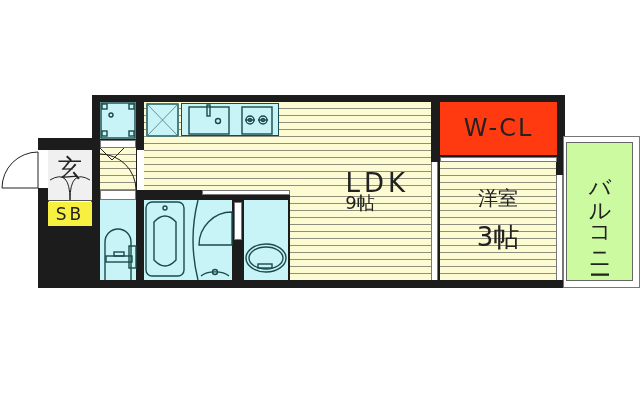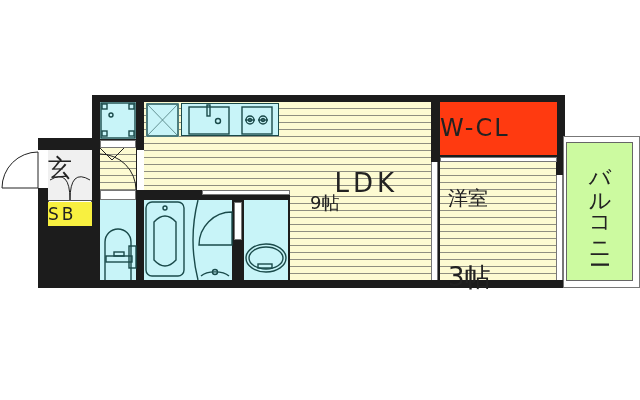--- a/index.html
+++ b/index.html
@@ -6,21 +6,21 @@
   body { width:640px; height:400px; background:#ffffff; position:relative; overflow:hidden;
          font-family: "DejaVu Sans", "Liberation Sans", sans-serif; }
   .abs { position:absolute; box-sizing:border-box; }
   .wall { background:#1c1c1c; }
   .floor-yellow {
     background-color:#fdfbd2;
     background-image: repeating-linear-gradient(to bottom, #fdfbd2 0px, #fdfbd2 6px, #8f8f80 6px, #8f8f80 7px);
   }
   .floor-blue { background:#c8f4f8; }
   .floor-gray { background:#f0f0f0; }
-  .label { position:absolute; color:#222; text-align:left; white-space:pre; line-height:1; }
+  .label { position:absolute; color:#222; text-align:center; white-space:pre; line-height:1; }
   svg { position:absolute; overflow:visible; }
   .fixture { stroke:#1a4a4a; fill:none; stroke-width:1.4; }
 </style>
 </head>
 <body>
 
 <div class="abs wall" style="left:38px;top:138px;width:60px;height:150px;"></div>
 
 <div class="abs wall" style="left:92px;top:95px;width:473px;height:193px;"></div>
 
@@ -132,20 +132,20 @@
   </svg>
 </div>
 
 <div class="abs" style="left:440px;top:102px;width:117px;height:53px;background:#ff3a10;">
   <div class="label" style="left:0;top:14px;width:117px;font-size:24px;color:#222;letter-spacing:2px;">W-CL</div>
 </div>
 <div class="abs" style="left:440px;top:157px;width:117px;height:5px;background:#fff;border:1px solid #777;"></div>
 
 <div class="abs floor-yellow" style="left:440px;top:162px;width:116px;height:118px;"></div>
 <div class="label" style="left:448px;top:188px;width:100px;font-size:20px;">洋室</div>
-<div class="label" style="left:448px;top:224px;width:100px;font-size:26px;margin-top:40px;">3帖</div>
+<div class="label" style="left:448px;top:224px;width:100px;font-size:26px;">3帖</div>
 
 <div class="abs" style="left:556px;top:175px;width:7px;height:105px;background:#fff;border-left:1px solid #777;border-right:1px solid #777;"></div>
 
 <div class="abs" style="left:563px;top:136px;width:77px;height:152px;background:#fff;border:1px solid #777;"></div>
 <div class="abs" style="left:566px;top:142px;width:67px;height:139px;background:#ccfaa0;border:1px solid #666;">
   <div class="label" style="left:0;top:10px;width:67px;font-size:22px;writing-mode:vertical-rl;text-orientation:upright;height:120px;line-height:67px;">バルコニー</div>
 </div>
 
 </body></html>

